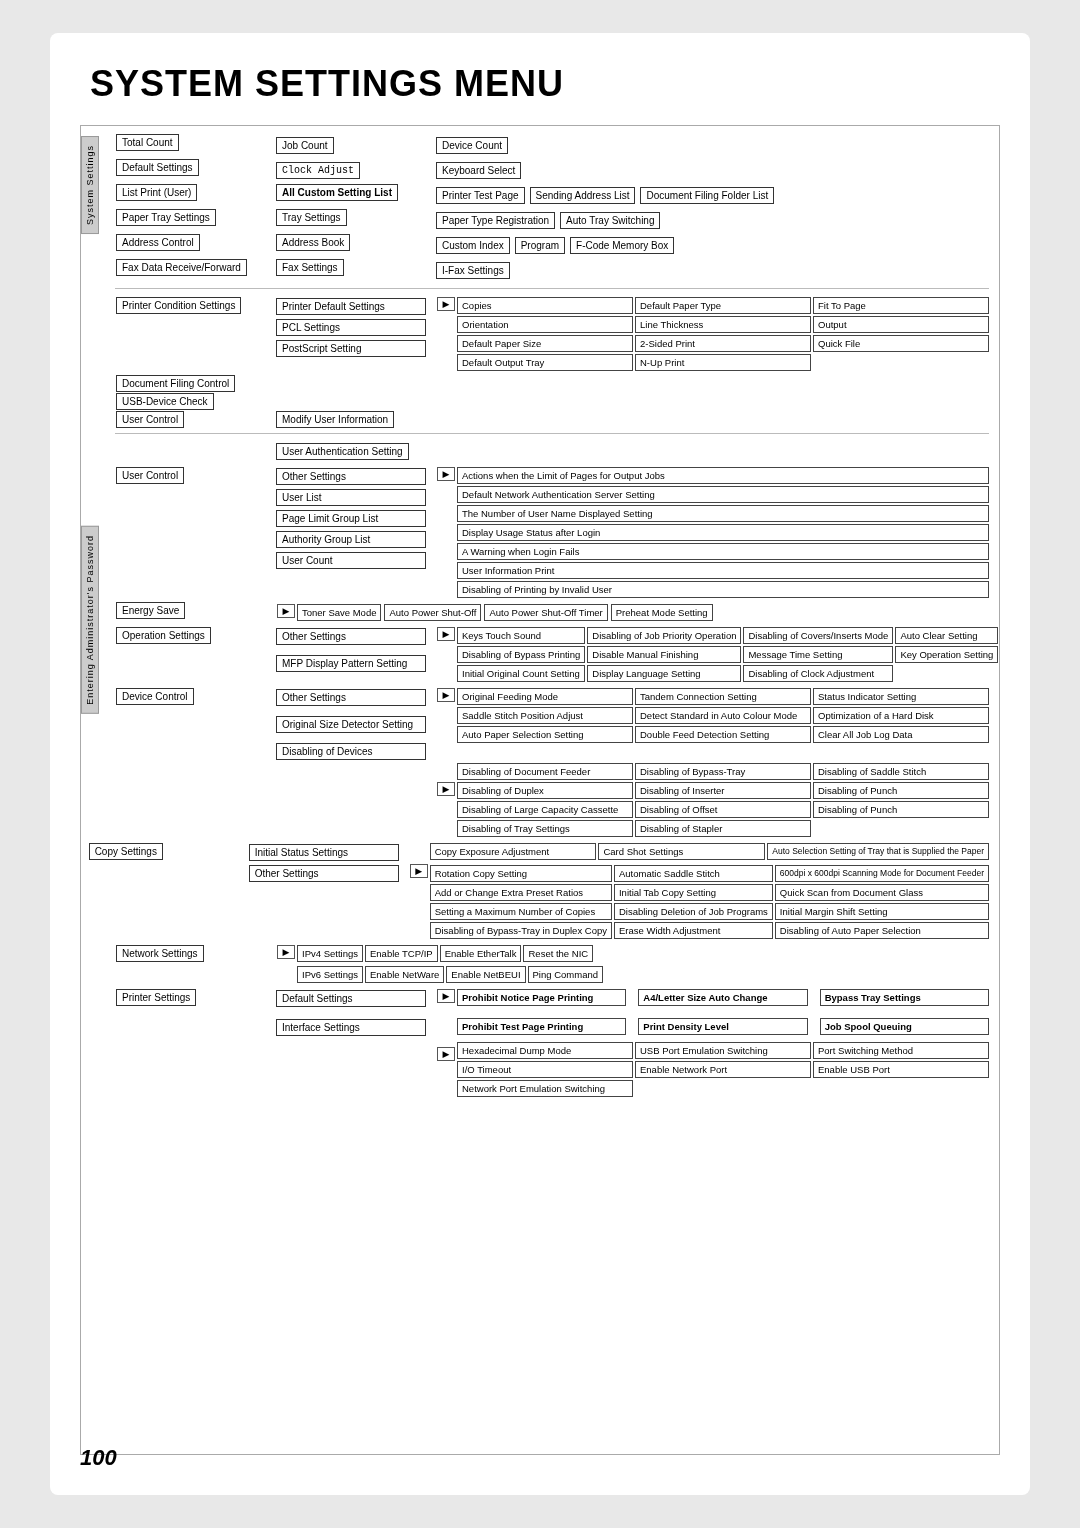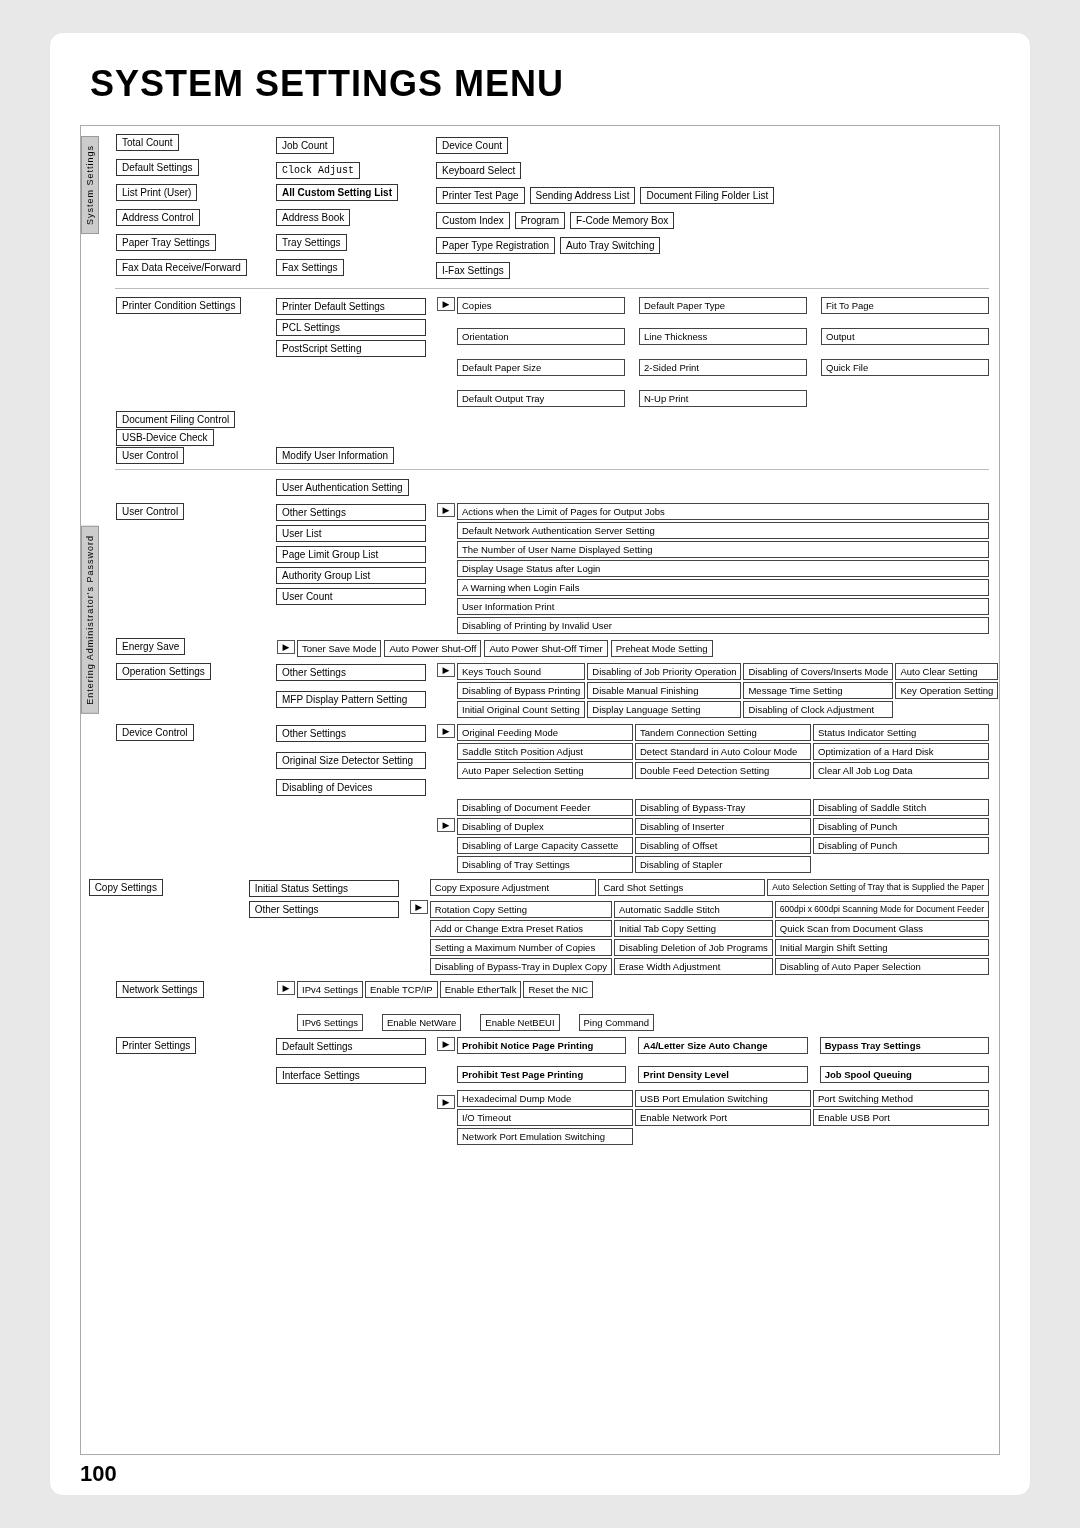--- a/index.html
+++ b/index.html
@@ -11,37 +11,38 @@
       width: 1080px;
       min-height: 1528px;
       display: flex;
       align-items: center;
       justify-content: center;
     }
     .page {
       background: #fff;
       width: 980px;
       min-height: 1460px;
-      border-radius: 13px;
+      border-radius: 8px;
       padding: 30px 30px 40px 30px;
       position: relative;
     }
     .page-title {
       font-size: 36px;
       font-weight: 900;
       letter-spacing: 1px;
       margin-bottom: 20px;
       padding-left: 10px;
     }
     .page-number {
       position: absolute;
-      bottom: 8px;
+      bottom: 24px;
       left: 30px;
       font-size: 22px;
       font-weight: bold;
+      font-style: italic;
     }
     .content-area {
       border: 1px solid #aaa;
       padding: 10px 10px 10px 10px;
       position: relative;
       min-height: 1330px;
     }
     
     .side-label {
       position: absolute;
@@ -180,43 +181,43 @@
           <span class="item-box">All Custom Setting List</span>
         </div>
         <div class="col-details" style="align-items:center;flex-wrap:nowrap;gap:3px;">
           <span class="item-box">Printer Test Page</span>
           <span class="item-box">Sending Address List</span>
           <span class="item-box">Document Filing Folder List</span>
         </div>
       </div>
 
       <div class="menu-row">
+        <div class="col-l1"><span class="item-box">Paper Tray Settings</span></div>
+        <div class="col-l2">
+          <span class="item-box">Tray Settings</span>
+        </div>
+        <div class="col-details" style="align-items:center;gap:3px;">
+          <span class="item-box">Paper Type Registration</span>
+          <span class="item-box">Auto Tray Switching</span>
+        </div>
+      </div>
+
+      <div class="menu-row">
         <div class="col-l1"><span class="item-box">Address Control</span></div>
         <div class="col-l2">
           <span class="item-box">Address Book</span>
         </div>
         <div class="col-details" style="align-items:center;gap:3px;">
           <span class="item-box">Custom Index</span>
           <span class="item-box">Program</span>
           <span class="item-box">F-Code Memory Box</span>
         </div>
       </div>
 
       <div class="menu-row">
-        <div class="col-l1"><span class="item-box">Paper Tray Settings</span></div>
-        <div class="col-l2">
-          <span class="item-box">Tray Settings</span>
-        </div>
-        <div class="col-details" style="align-items:center;gap:3px;">
-          <span class="item-box">Paper Type Registration</span>
-          <span class="item-box">Auto Tray Switching</span>
-        </div>
-      </div>
-
-      <div class="menu-row">
         <div class="col-l1"><span class="item-box">Fax Data Receive/Forward</span></div>
         <div class="col-l2">
           <span class="item-box">Fax Settings</span>
         </div>
         <div class="col-details" style="align-items:center;gap:3px;">
           <span class="item-box">I-Fax Settings</span>
         </div>
       </div>
 
       <div class="h-divider"></div>
@@ -227,21 +228,21 @@
         </div>
         <div class="col-l2" style="display:flex;flex-direction:column;gap:2px;">
           <span class="item-box">Printer Default Settings</span>
           <span class="item-box">PCL Settings</span>
           <span class="item-box">PostScript Setting</span>
         </div>
         <div class="col-arrow">
           <span class="arrow-icon"></span>
         </div>
         <div class="col-details">
-          <div style="display:grid;grid-template-columns:1fr 1fr 1fr;gap:14px;width:100%;">
+          <div style="display:grid;grid-template-columns:1fr 1fr 1fr;gap:2px;width:100%;">
             <span class="detail-item">Copies</span>
             <span class="detail-item">Default Paper Type</span>
             <span class="detail-item">Fit To Page</span>
             <span class="detail-item">Orientation</span>
             <span class="detail-item">Line Thickness</span>
             <span class="detail-item">Output</span>
             <span class="detail-item">Default Paper Size</span>
             <span class="detail-item">2-Sided Print</span>
             <span class="detail-item">Quick File</span>
             <span class="detail-item">Default Output Tray</span>
@@ -434,21 +435,21 @@
         <div class="col-arrow">
           <span class="arrow-icon"></span>
         </div>
         <div class="col-details" style="flex-direction:column;gap:2px;">
           <div style="display:flex;gap:2px;align-items:center;margin-bottom:2px;">
             <span class="detail-item">IPv4 Settings</span>
             <span class="detail-item">Enable TCP/IP</span>
             <span class="detail-item">Enable EtherTalk</span>
             <span class="detail-item">Reset the NIC</span>
           </div>
-          <div style="display:flex;gap:19px;align-items:center;margin-top:12px;">
+          <div style="display:flex;gap:2px;align-items:center;">
             <span class="detail-item">IPv6 Settings</span>
             <span class="detail-item">Enable NetWare</span>
             <span class="detail-item">Enable NetBEUI</span>
             <span class="detail-item">Ping Command</span>
           </div>
         </div>
       </div>
 
       <div class="menu-row" style="align-items:flex-start;">
         <div class="col-l1" style="padding-top:2px;">

